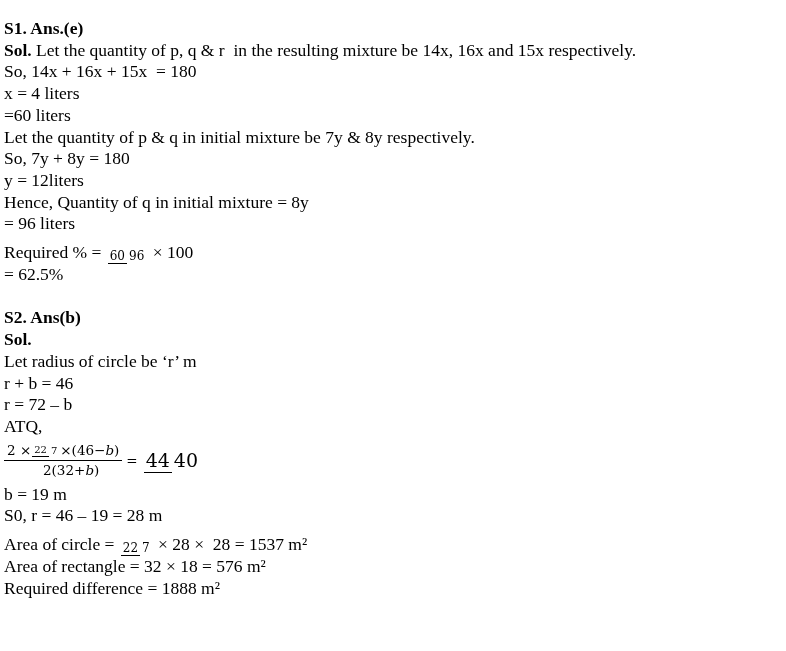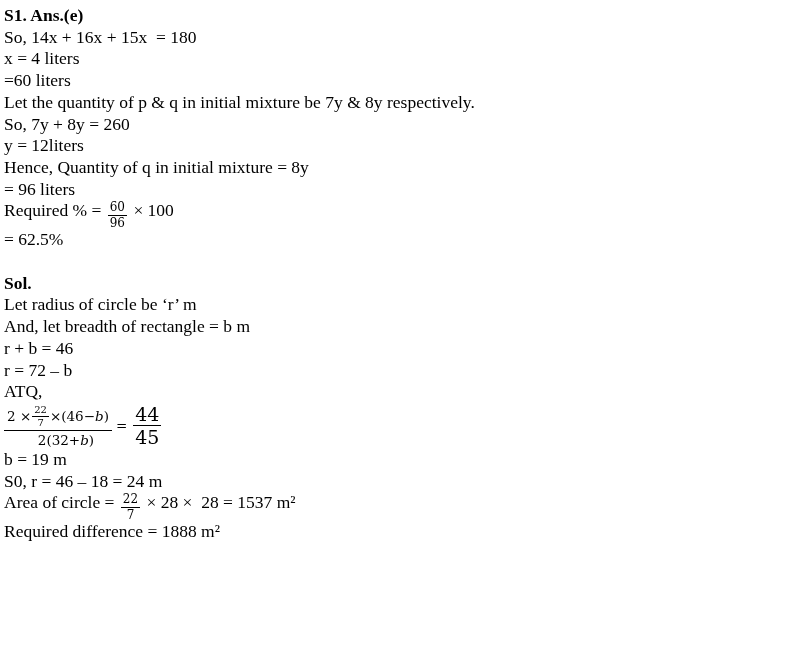--- a/index.html
+++ b/index.html
@@ -6,43 +6,43 @@
   html, body { margin: 0; padding: 0; }
   body {
     width: 786px;
     height: 651px;
     background: #ffffff;
     color: #000000;
     font-family: "Liberation Serif", serif;
     overflow: hidden;
   }
   .doc {
-    padding: 5px 4px 0 4px;
+    padding: 18px 4px 0 4px;
     font-size: 17.5px;
     line-height: 21.7px;
   }
   .line {
     white-space: pre-wrap;
     min-height: 21.7px;
   }
   .bold { font-weight: 700; }
   .blank-line { height: 21.7px; }
 
   
   .line-with-frac {
     display: flex;
-    align-items: flex-start;
+    align-items: flex-end;
     height: 29px;
     white-space: pre-wrap;
   }
 
   
   .frac {
     display: inline-flex;
-    flex-direction: column;
+    flex-direction: row;
     align-items: center;
     text-align: center;
     font-size: 12px;
     line-height: 1.2;
     margin: 0 2px;
     font-family: "DejaVu Serif", serif;
   }
   .frac .fnum {
     display: block;
     border-bottom: 1px solid #000;
@@ -90,47 +90,48 @@
   .mvar { font-style: italic; }
   .eq-equals { padding: 0 4px; }
 </style>
 </head>
 <body>
 
 <div class="doc">
 
   <div class="line bold">S1. Ans.(e)</div>
 
+  <div class="line"><span class="bold">Sol.</span><span> Let the quantity of p, q &amp; r  in the resulting mixture be 14x, 16x and 15x respectively.</span></div>
 
   <div class="line">So, 14x + 16x + 15x  = 180</div>
   <div class="line">x = 4 liters</div>
   <div class="line">=60 liters</div>
   <div class="line">Let the quantity of p &amp; q in initial mixture be 7y &amp; 8y respectively.</div>
-  <div class="line">So, 7y + 8y = 260</div>
+  <div class="line">So, 7y + 8y = 180</div>
   <div class="line">y = 12liters</div>
   <div class="line">Hence, Quantity of q in initial mixture = 8y</div>
   <div class="line">= 96 liters</div>
 
   <div class="line-with-frac">
     <span>Required % = </span>
     <span class="frac">
       <span class="fnum">60</span>
       <span class="fden">96</span>
     </span>
     <span> × 100</span>
   </div>
 
   <div class="line">= 62.5%</div>
 
   <div class="blank-line"></div>
 
+  <div class="line bold">S2. Ans(b)</div>
   <div class="line bold">Sol.</div>
 
   <div class="line">Let radius of circle be ‘r’ m</div>
-  <div class="line">And, let breadth of rectangle = b m</div>
   <div class="line">r + b = 46</div>
   <div class="line">r = 72 – b</div>
   <div class="line">ATQ,</div>
 
   <div class="eq-line">
     <span class="cfrac">
       <span class="cnum">
         <span>2 ×</span>
         <span class="frac inner">
           <span class="fnum">22</span>
@@ -138,31 +139,32 @@
         </span>
         <span>×(46−</span>
         <span class="mvar">b</span>
         <span>)</span>
       </span>
       <span class="cden"><span>2(32+</span><span class="mvar">b</span><span>)</span></span>
     </span>
     <span class="eq-equals">=</span>
     <span class="frac rhs">
       <span class="fnum">44</span>
-      <span class="fden">45</span>
+      <span class="fden">40</span>
     </span>
   </div>
 
   <div class="line">b = 19 m</div>
-  <div class="line">S0, r = 46 – 18 = 24 m</div>
+  <div class="line">S0, r = 46 – 19 = 28 m</div>
 
   <div class="line-with-frac">
     <span>Area of circle = </span>
     <span class="frac">
       <span class="fnum">22</span>
       <span class="fden">7</span>
     </span>
     <span> × 28 ×  28 = 1537 m²</span>
   </div>
 
+  <div class="line">Area of rectangle = 32 × 18 = 576 m²</div>
   <div class="line">Required difference = 1888 m²</div>
 
 </div>
 
 </body></html>

